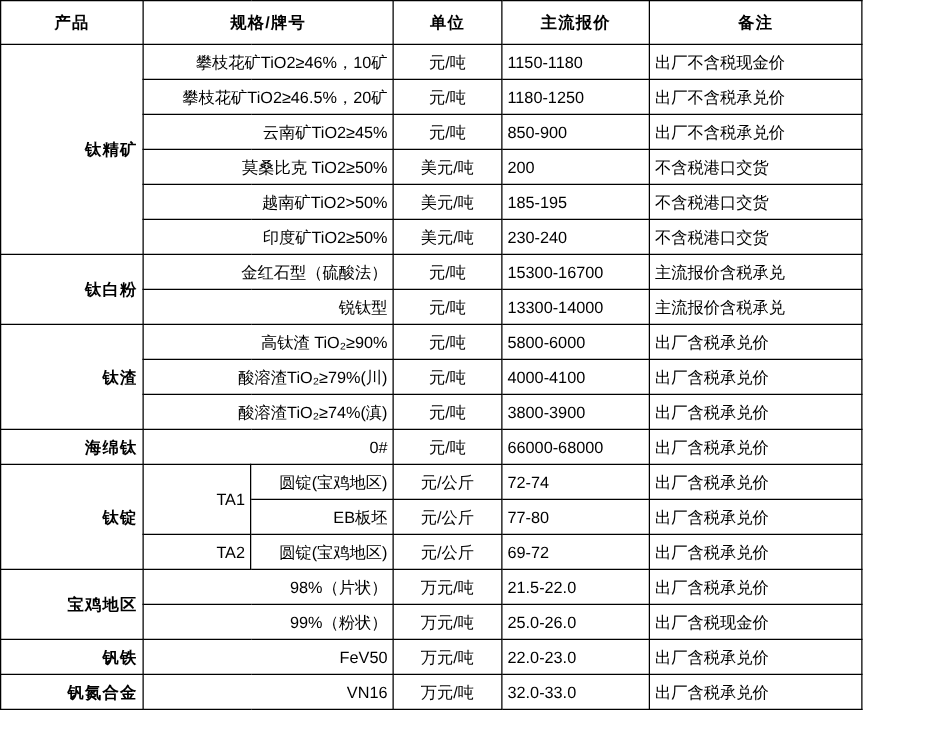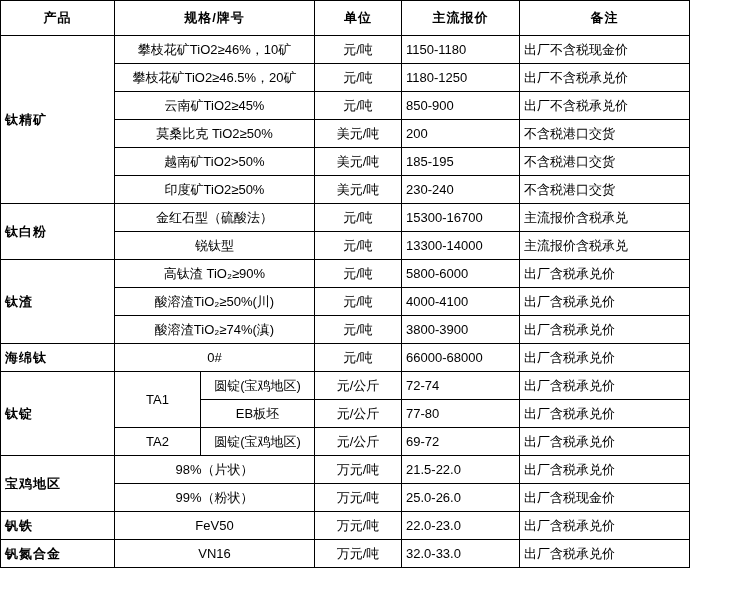--- a/index.html
+++ b/index.html
@@ -36,32 +36,32 @@
   col.c-remark  { width: 170px; }
 
   thead td {
     text-align: center;
     font-weight: bold;
     font-size: 15px;
     height: 30px;
     letter-spacing: 1px;
   }
   td.product {
-    text-align: left;
+    text-align: right;
     font-weight: bold;
     font-size: 15px;
     letter-spacing: 1px;
   }
   td.spec {
-    text-align: center;
+    text-align: right;
     font-size: 13px;
     padding-left: 6px;
   }
   td.spec-center {
-    text-align: center;
+    text-align: right;
     font-size: 13px;
   }
   td.unit {
     text-align: center;
     font-size: 13px;
     padding-left: 6px;
   }
   td.price {
     text-align: left;
     font-size: 13px;
@@ -147,21 +147,21 @@
         <td class="remark">主流报价含税承兑</td>
       </tr>
       <tr class="data-row">
         <td class="product" rowspan="3">钛渣</td>
         <td class="spec" colspan="2">高钛渣 TiO₂≥90%</td>
         <td class="unit">元/吨</td>
         <td class="price">5800-6000</td>
         <td class="remark">出厂含税承兑价</td>
       </tr>
       <tr class="data-row">
-        <td class="spec" colspan="2">酸溶渣TiO₂≥50%(川)</td>
+        <td class="spec" colspan="2">酸溶渣TiO₂≥79%(川)</td>
         <td class="unit">元/吨</td>
         <td class="price">4000-4100</td>
         <td class="remark">出厂含税承兑价</td>
       </tr>
       <tr class="data-row">
         <td class="spec" colspan="2">酸溶渣TiO₂≥74%(滇)</td>
         <td class="unit">元/吨</td>
         <td class="price">3800-3900</td>
         <td class="remark">出厂含税承兑价</td>
       </tr>

